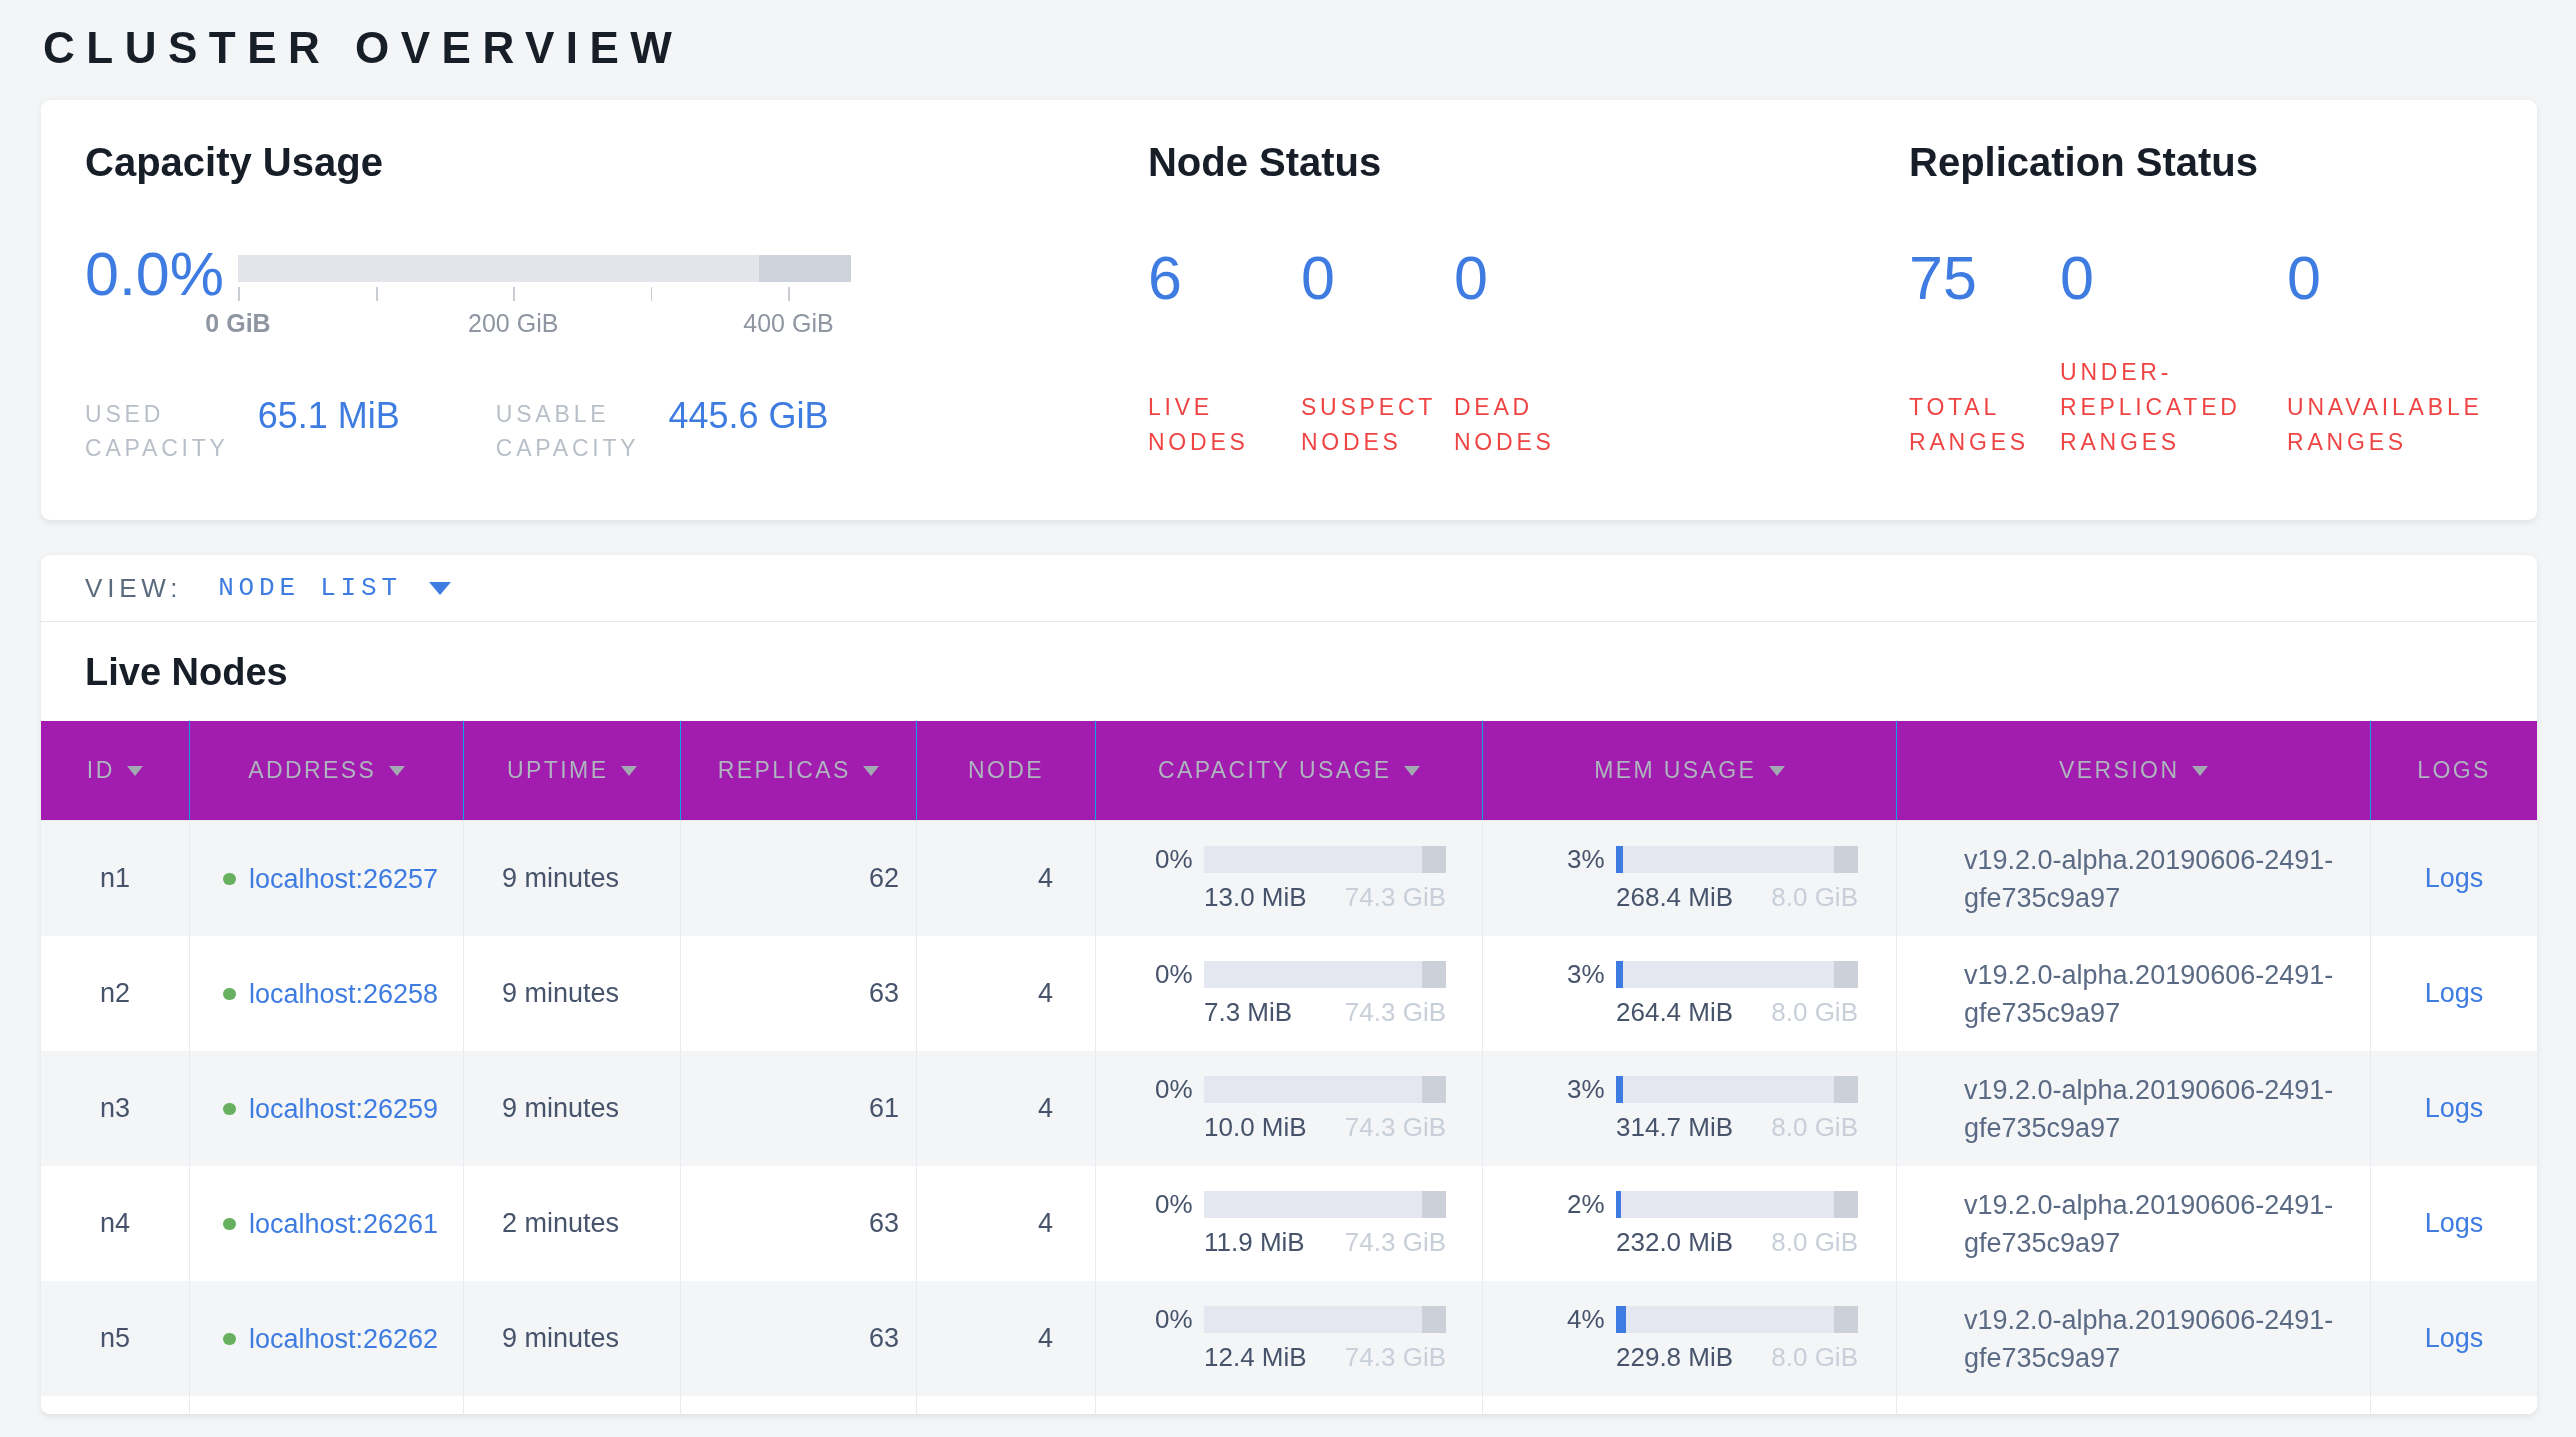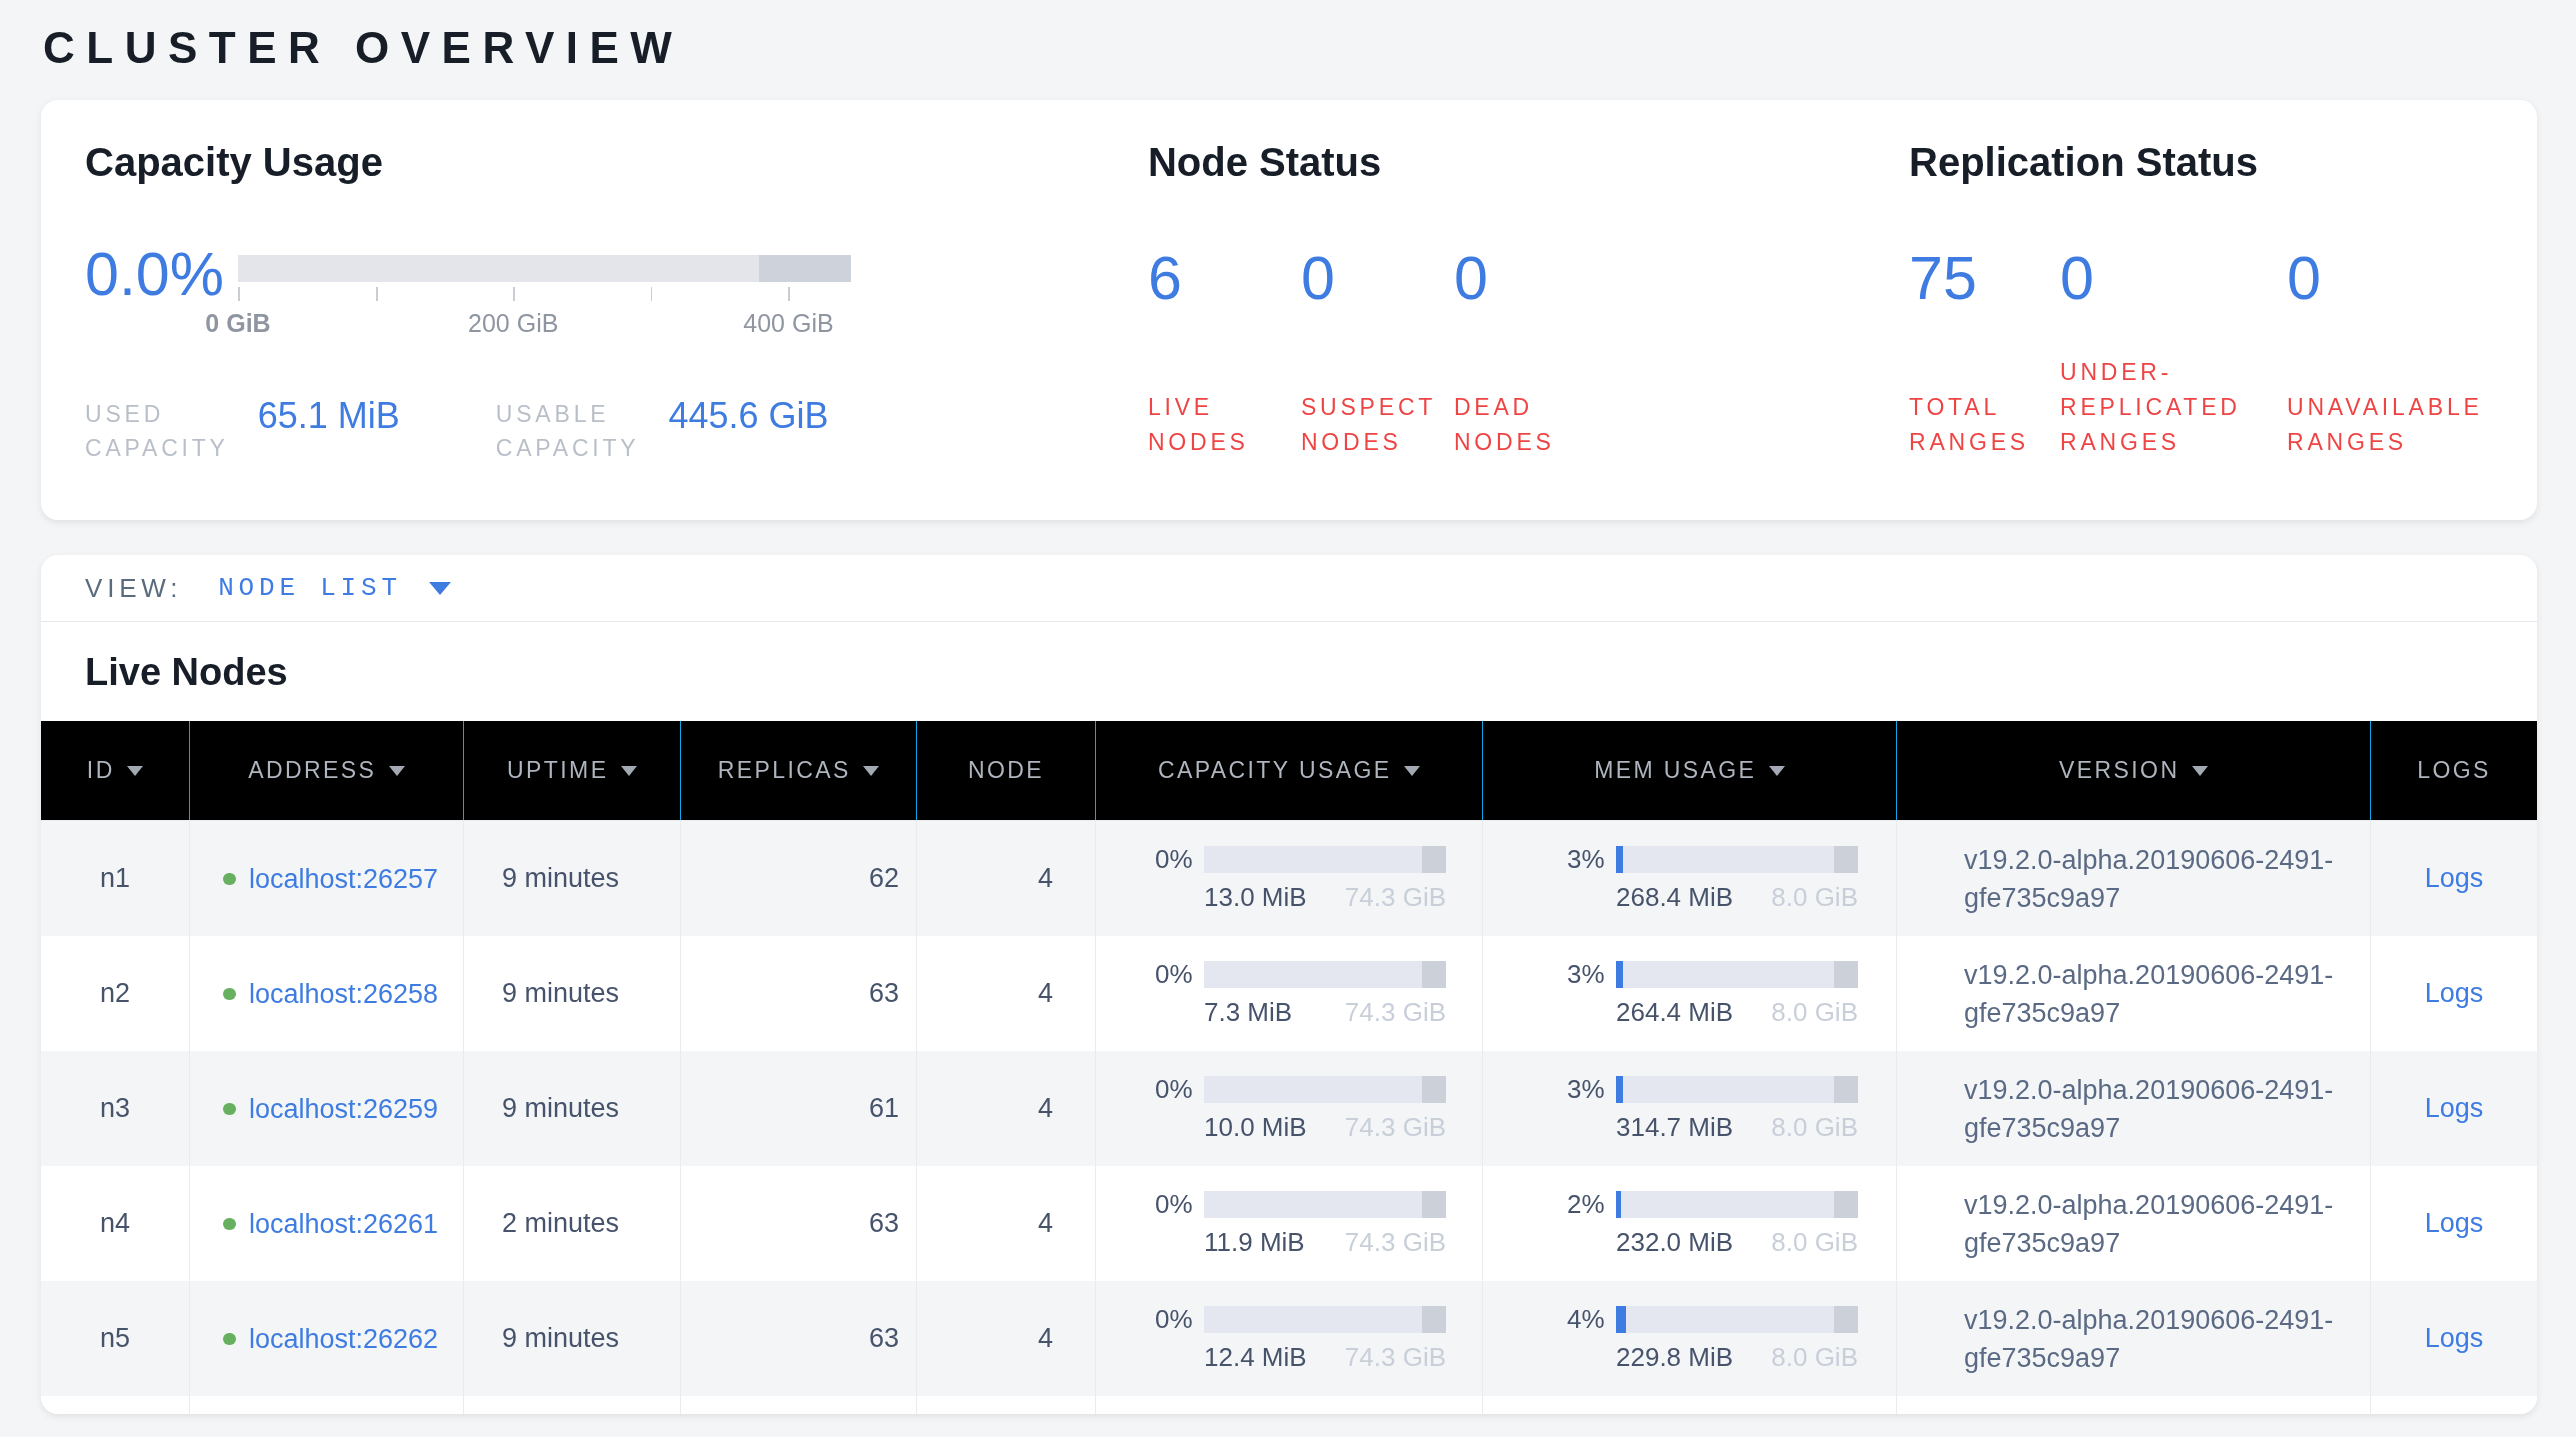--- a/index.html
+++ b/index.html
@@ -9,21 +9,21 @@
     font-family:"Liberation Sans","DejaVu Sans",sans-serif;
     color:#46536b;
   }
   .page-title {
     margin:23px 0 0 43px;
     font-size:44px; font-weight:bold; letter-spacing:11.5px;
     color:#171e28;
   }
   .card {
     margin-left:41px; width:2496px; background:#ffffff;
-    border-radius:17px; box-shadow:0 2.9px 7.7px rgba(0,0,0,0.08);gap:24px;
+    border-radius:9px; box-shadow:0 2.9px 7.7px rgba(0,0,0,0.08);gap:24px;
   }
   
   .card-summary { margin-top:27px; height:420px; padding:38px 44px; display:flex; }
   .sec-capacity { width:1074px; }
   .sec-nodes    { width:762px; }
   .sec-repl     { flex:1; }
   .sec-title { font-size:40px; font-weight:bold; color:#171e28; line-height:48px; }
   .cap-chart-row { display:flex; margin-top:69px; }
   .big-pct { width:153px; font-size:61px; line-height:58px; margin-top:-9.6px; }
   .blue { color:#3e7ce1; }
@@ -52,21 +52,21 @@
   .view-strip { height:67px; display:flex; align-items:center; padding:0 44px; border-bottom:1px solid #e6e8ec; }
   .view-label { font-size:26px; letter-spacing:4.8px; color:#5b6b7e; }
   .view-dropdown { display:flex; align-items:center; margin-left:36px; cursor:pointer; }
   .view-value { font-size:26px; letter-spacing:4.8px; color:#3e7ce1;font-family:Liberation Mono, monospace; }
   .caret-down {
     margin-left:27px; width:0; height:0;
     border-left:11.5px solid transparent; border-right:11.5px solid transparent;
     border-top:13.4px solid #3e7ce1;
   }
   .table-title { font-size:38px; font-weight:bold; color:#171e28; padding:29px 44px 27px; }
-  .thead { display:flex; height:100px; background:#000000; border-bottom:1px solid #ebedf0; }
+  .thead { display:flex; height:100px; background:#a21caf; border-bottom:1px solid #ebedf0; }
   .th {
     display:flex; align-items:center; justify-content:center;
     font-size:23px; letter-spacing:2.4px; color:#aeb5be;
     border-left:1px solid #0ea5e9; height:100%;
   }
   .th:first-child { border-left:none; }
   .sort-arrow {
     margin-left:12.5px; width:0; height:0;
     border-left:8.6px solid transparent; border-right:8.6px solid transparent;
     border-top:10.5px solid #a2a9b2;

